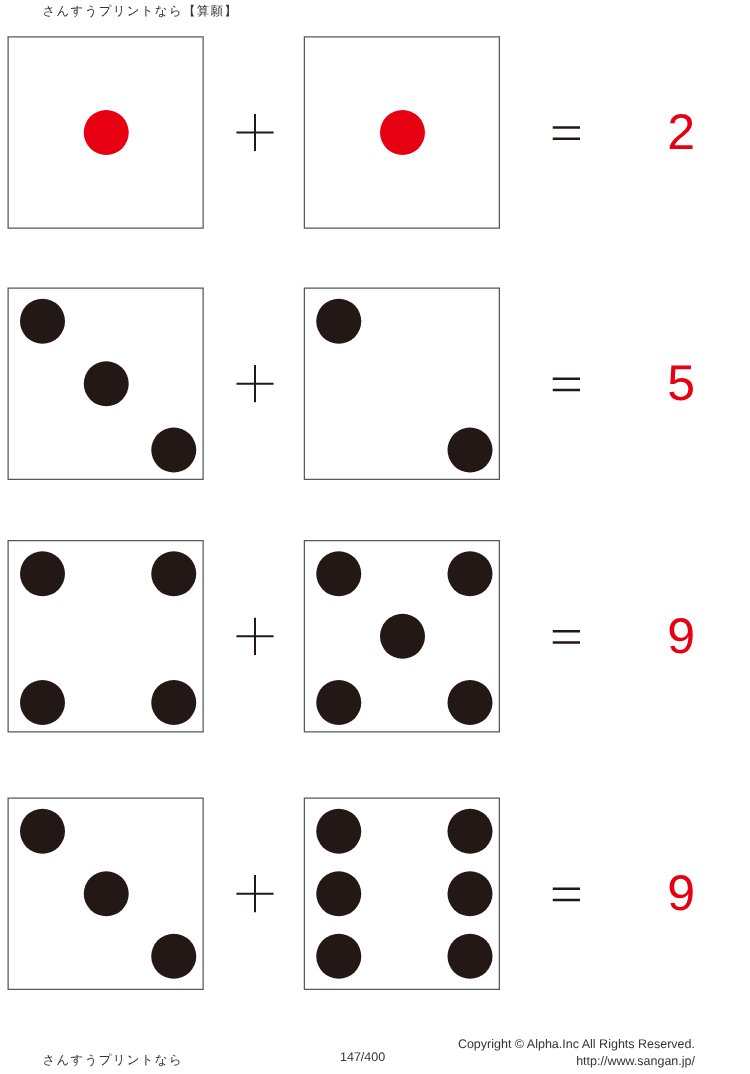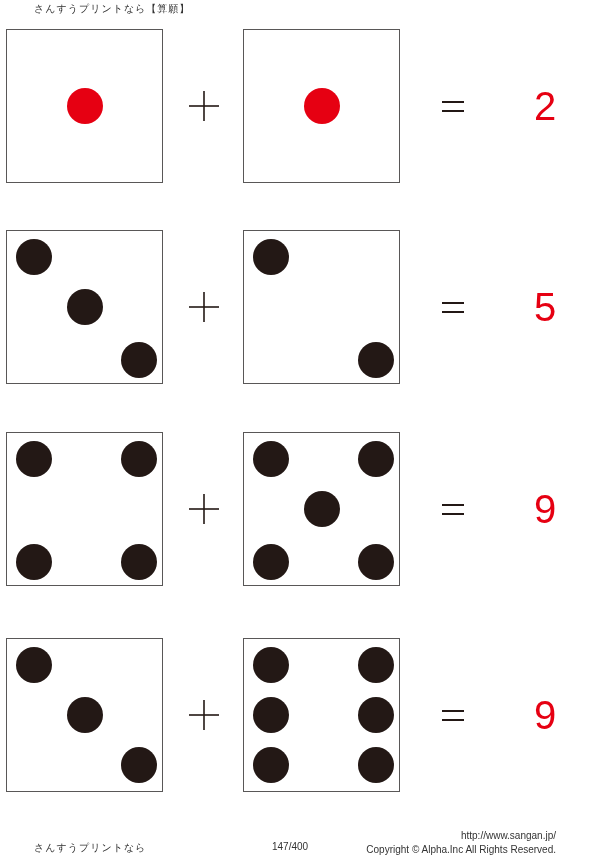--- a/index.html
+++ b/index.html
@@ -128,15 +128,15 @@
         <line x1="0" y1="4" x2="22" y2="4" stroke="#231815" stroke-width="2"></line>
         <line x1="0" y1="13" x2="22" y2="13" stroke="#231815" stroke-width="2"></line>
       </svg>
   </div>
   <div class="answer">9</div>
 </div>
 
 <div class="footer-left">さんすうプリントなら</div>
 <div class="footer-page">147/400</div>
 <div class="footer-copy">
+  <div>Copyright ©  Alpha.Inc All Rights Reserved.</div>
   <div>http://www.sangan.jp/</div>
-  <div>Copyright ©  Alpha.Inc All Rights Reserved.</div>
 </div>
 
 </body></html>

